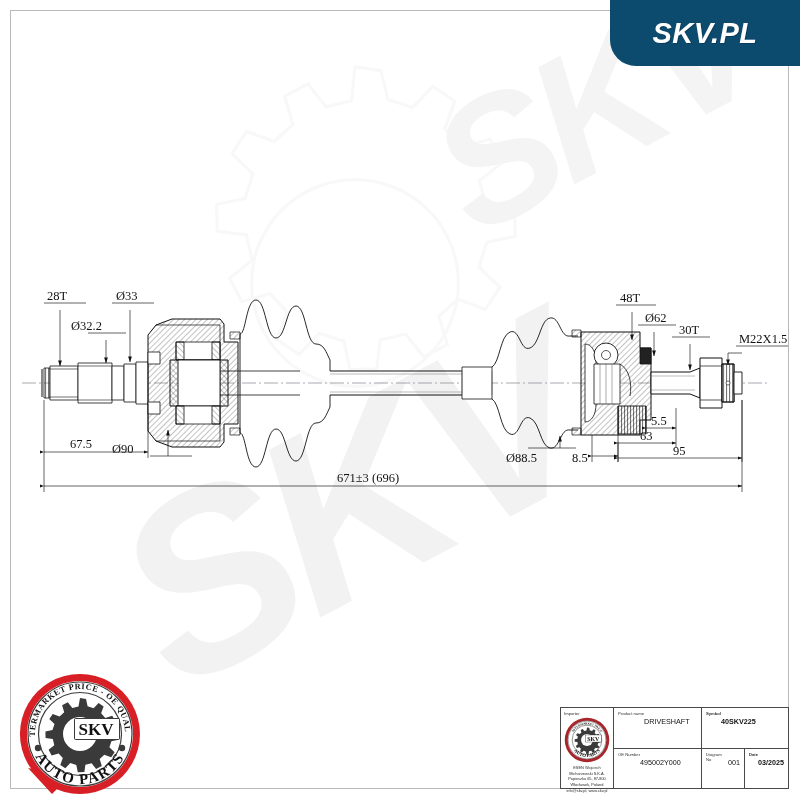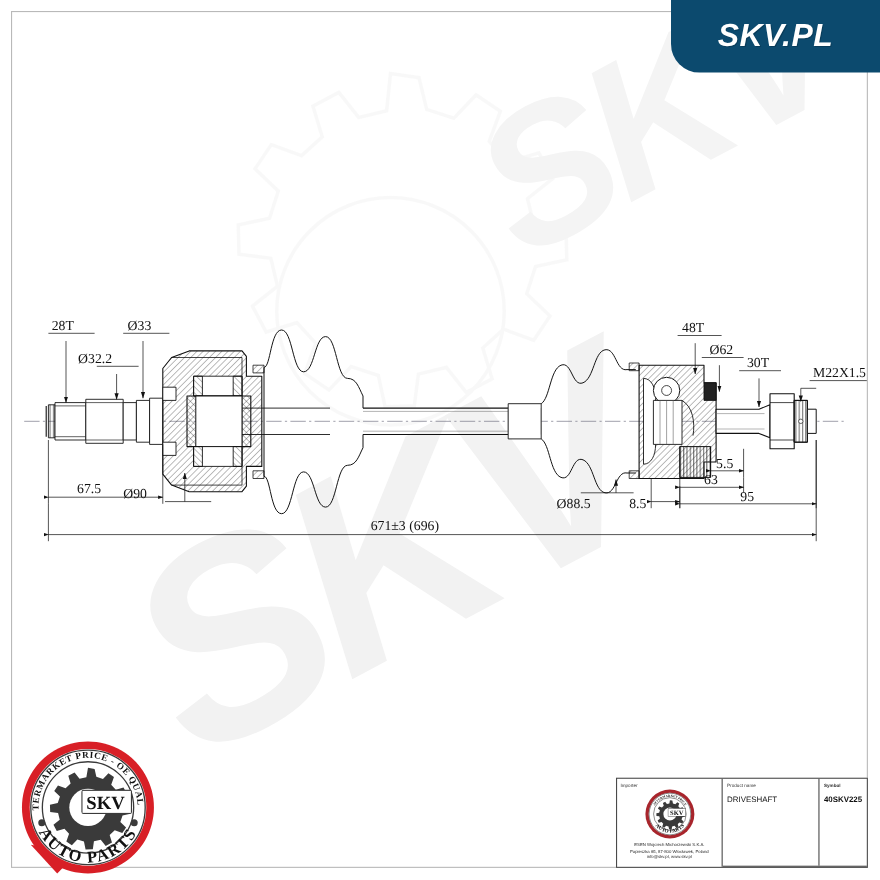--- a/index.html
+++ b/index.html
@@ -41,21 +41,21 @@
   #tb-importer{width:96px;border-right:1px solid #4a4a4a;box-sizing:border-box;
       position:relative;display:flex;flex-direction:column;align-items:center;}
   #tb-importer .hdr{font-size:4.2px;align-self:flex-start;margin:3px 0 0 3px;color:#333;}
   #tb-logo{width:46px;height:46px;margin-top:1px;}
   #tb-addr{font-size:3.9px;line-height:1.45;text-align:center;color:#2b2b2b;
       padding:2px 3px 0 3px;}
   #tb-right{flex:1;display:flex;flex-direction:column;}
   .tb-row{flex:1;display:flex;}
   .tb-row:first-child{border-bottom:1px solid #4a4a4a;}
   .tb-cell{box-sizing:border-box;padding:3px 4px 0 4px;border-right:1px solid #4a4a4a;
-      display:flex;flex-direction:column;}
+      display:flex;flex-direction:row;}
   .tb-cell:last-child{border-right:none;font-weight:bold;}
   .tb-cell .hdr{font-size:4.2px;color:#333;}
   .tb-cell .val{font-size:7.2px;color:#111;margin-top:6px;}
   #c-prodname{width:88px;} #c-symbol{flex:1;}
   #c-oenum{width:88px;} #c-diagno{width:43px;} #c-date{flex:1;}
 
   
   text{font-family:"Liberation Serif",serif;fill:#111;}
 </style>
 </head>
@@ -346,14 +346,28 @@
     <div class="tb-row">
       <div class="tb-cell" id="c-prodname">
         <span class="hdr">Product name</span>
         <span class="val">DRIVESHAFT</span>
       </div>
       <div class="tb-cell" id="c-symbol">
         <span class="hdr">Symbol</span>
         <span class="val">40SKV225</span>
       </div>
     </div>
+    <div class="tb-row">
+      <div class="tb-cell" id="c-oenum">
+        <span class="hdr">OE Number</span>
+        <span class="val">495002Y000</span>
+      </div>
+      <div class="tb-cell" id="c-diagno">
+        <span class="hdr">Diagram No</span>
+        <span class="val">001</span>
+      </div>
+      <div class="tb-cell" id="c-date">
+        <span class="hdr">Date</span>
+        <span class="val">03/2025</span>
+      </div>
+    </div>
   </div>
 </div>
 
 </body></html>

